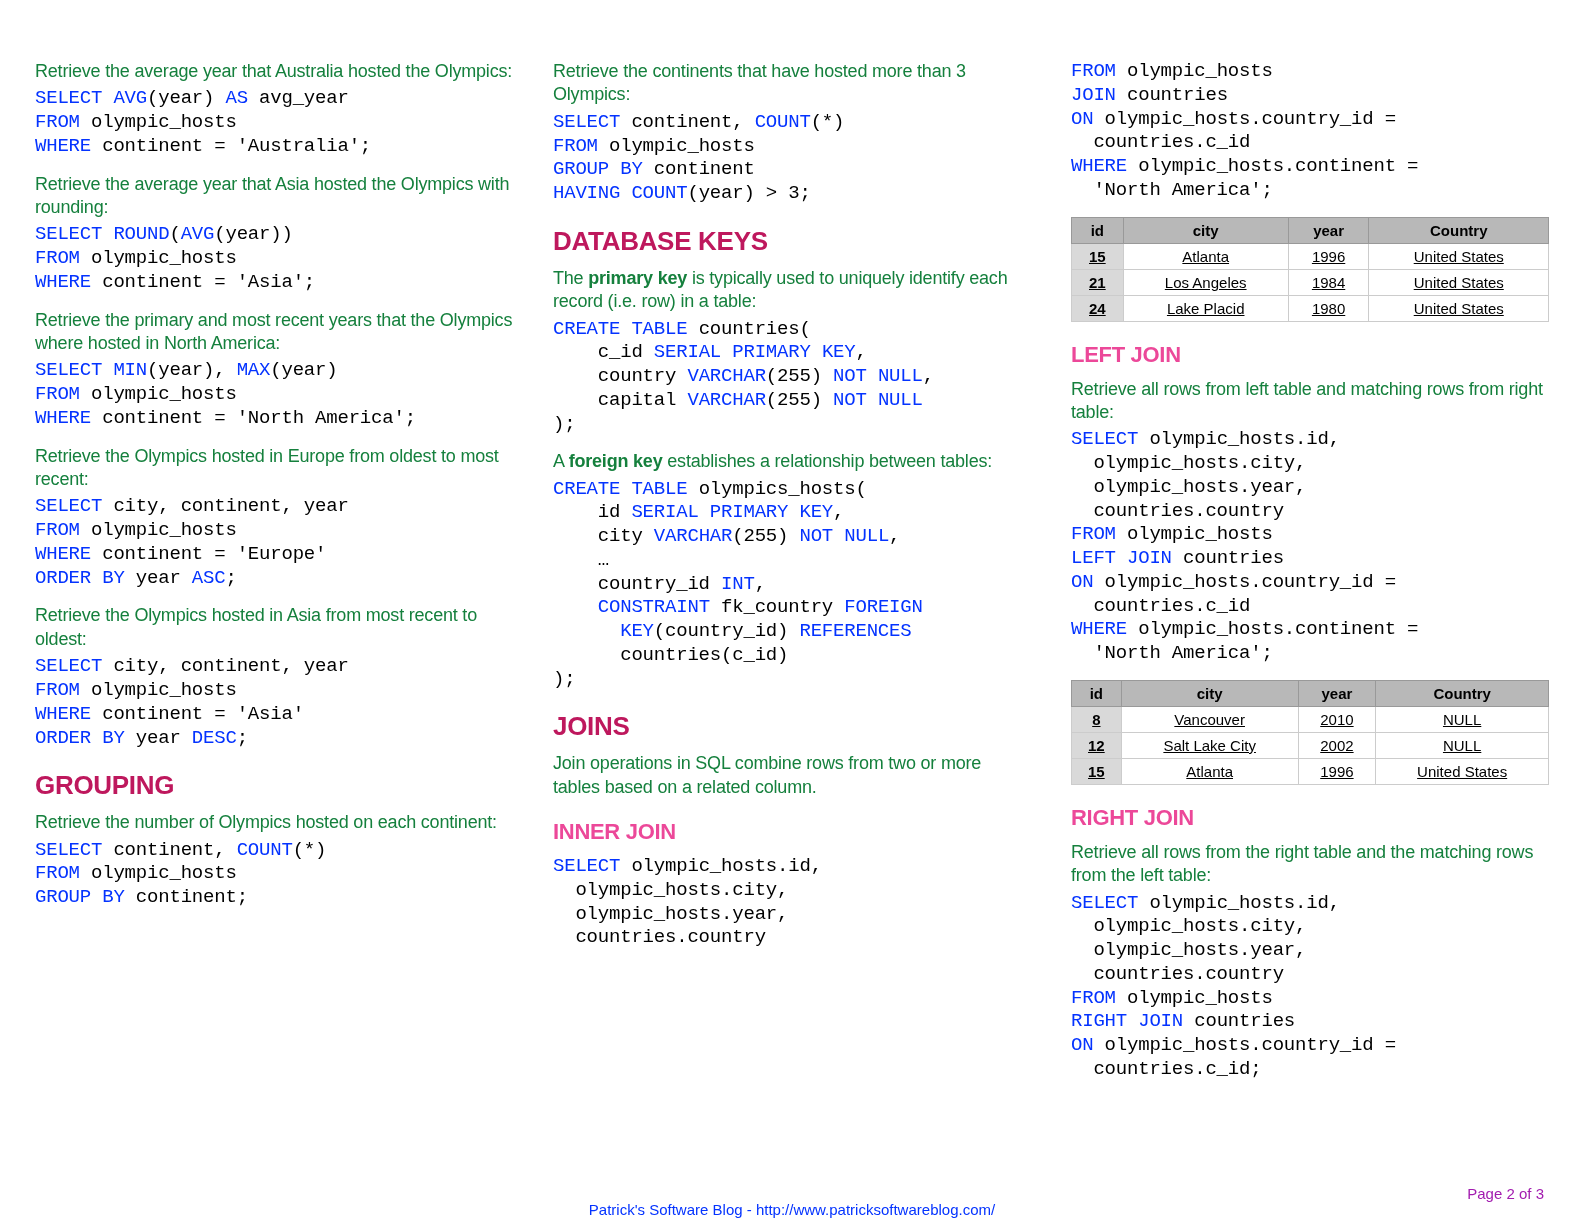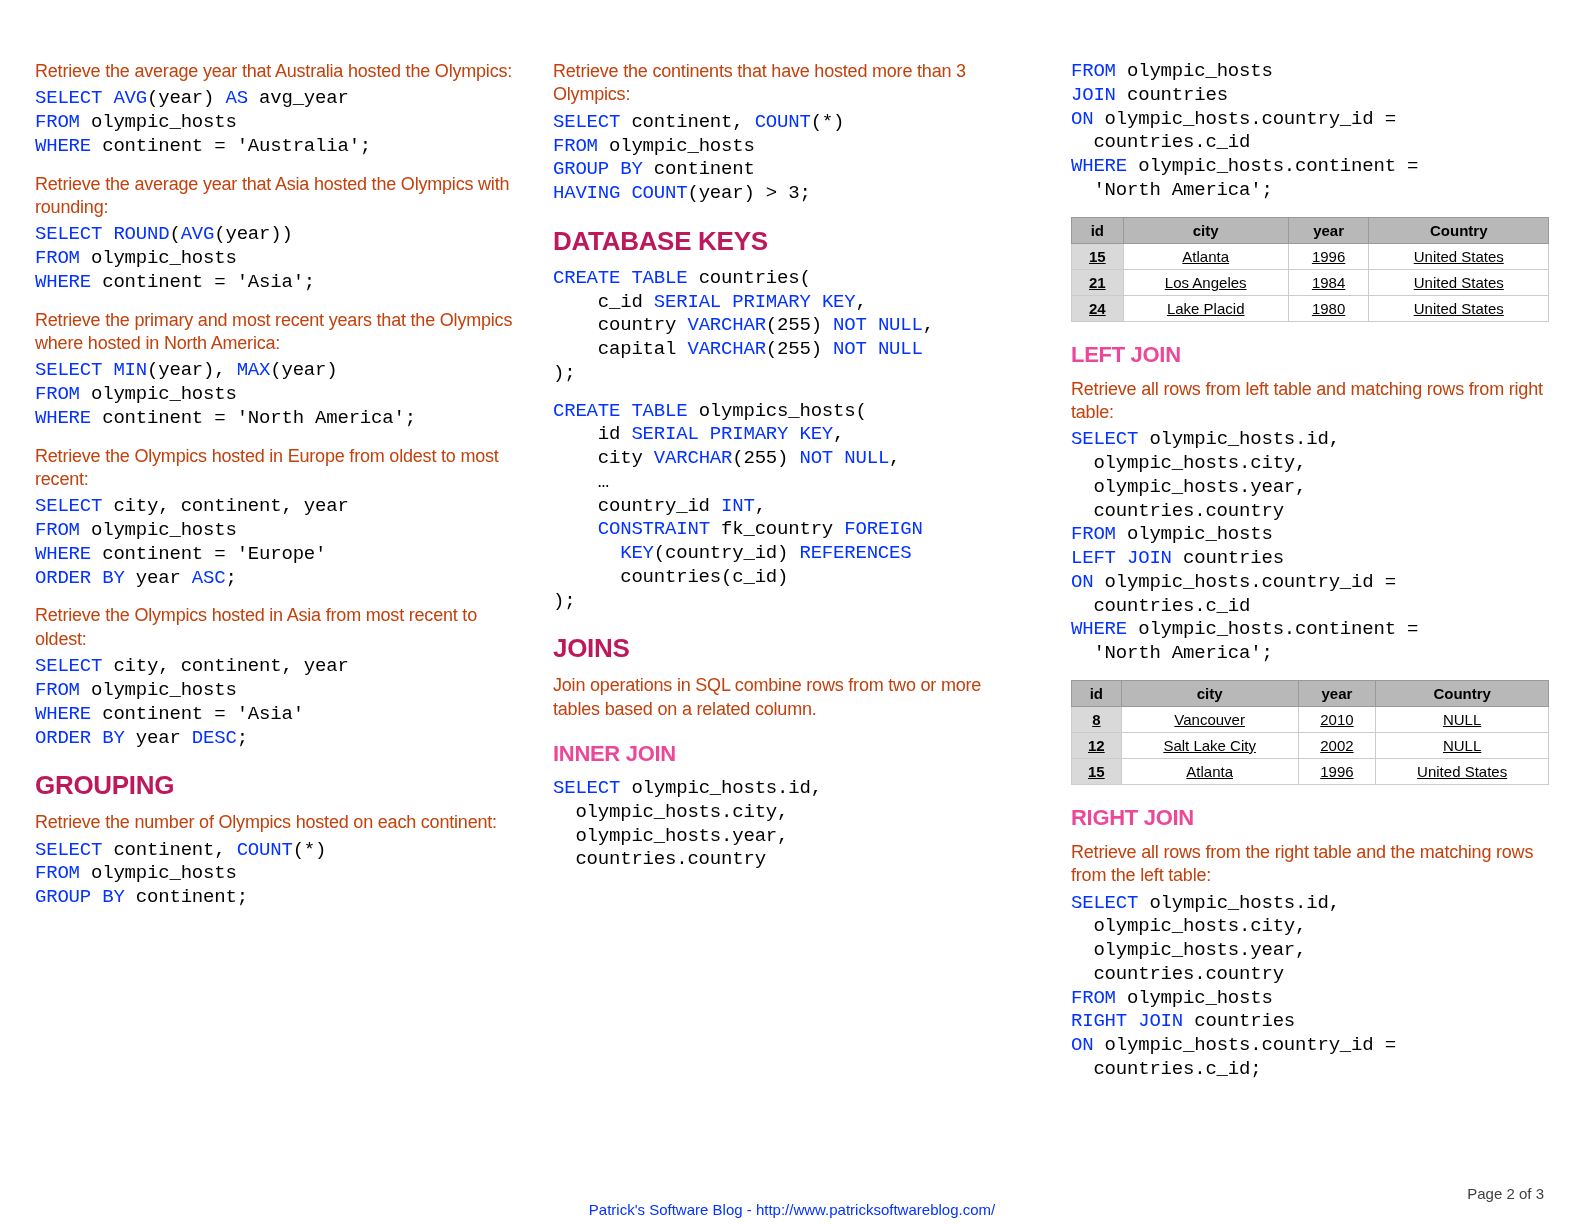--- a/index.html
+++ b/index.html
@@ -15,21 +15,21 @@
     display: flex;
     gap: 40px;
   }
   .col {
     flex: 1;
     min-width: 0;
   }
   .desc {
     font-size: 18px;
     line-height: 1.3;
-    color: #c2410c;
+    color: #15803d;
     margin-bottom: 4px;
     margin-top: 10px;
     letter-spacing: -0.2px;
   }
   .desc:first-child, h2 + .desc, h3 + .desc { margin-top: 0; }
   .code {
     font-family: "Courier New", Courier, monospace;
     font-size: 19px;
     line-height: 1.25;
     white-space: pre;
@@ -84,21 +84,21 @@
     width: 100%;
     text-align: center;
     font-size: 15px;
     color: #0433ff;
   }
   .page-no {
     position: absolute;
     bottom: 22px;
     right: 40px;
     font-size: 15px;
-    color: #404040;
+    color: #a21caf;
   }
 </style>
 </head>
 <body>
 
 <div class="columns">
 
   <div class="col">
 
     <div class="desc">Retrieve the average year that Australia hosted the Olympics:</div>
@@ -140,26 +140,28 @@
   <div class="col">
 
     <div class="desc">Retrieve the continents that have hosted more than 3 Olympics:</div>
     <div class="code"><span class="kw">SELECT</span> continent, <span class="kw">COUNT</span>(*)
 <span class="kw">FROM</span> olympic_hosts
 <span class="kw">GROUP BY</span> continent
 <span class="kw">HAVING</span> <span class="kw">COUNT</span>(year) &gt; 3;</div>
 
     <h2>DATABASE KEYS</h2>
 
+    <div class="desc"><span>The </span><b>primary key</b><span> is typically used to uniquely identify each record (i.e. row) in a table:</span></div>
     <div class="code"><span class="kw">CREATE</span> <span class="kw">TABLE</span> countries(
     c_id <span class="kw">SERIAL</span> <span class="kw">PRIMARY</span> <span class="kw">KEY</span>,
     country <span class="kw">VARCHAR</span>(255) <span class="kw">NOT</span> <span class="kw">NULL</span>,
     capital <span class="kw">VARCHAR</span>(255) <span class="kw">NOT</span> <span class="kw">NULL</span>
 );</div>
 
+    <div class="desc"><span>A </span><b>foreign key</b><span> establishes a relationship between tables:</span></div>
     <div class="code"><span class="kw">CREATE</span> <span class="kw">TABLE</span> olympics_hosts(
     id <span class="kw">SERIAL</span> <span class="kw">PRIMARY</span> <span class="kw">KEY</span>,
     city <span class="kw">VARCHAR</span>(255) <span class="kw">NOT</span> <span class="kw">NULL</span>,
     …
     country_id <span class="kw">INT</span>,
     <span class="kw">CONSTRAINT</span> fk_country <span class="kw">FOREIGN</span>
       <span class="kw">KEY</span>(country_id) <span class="kw">REFERENCES</span>
       countries(c_id)
 );</div>
 

